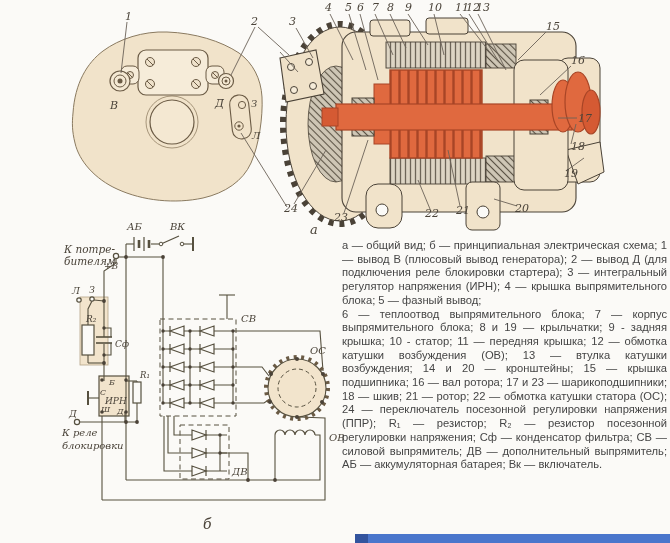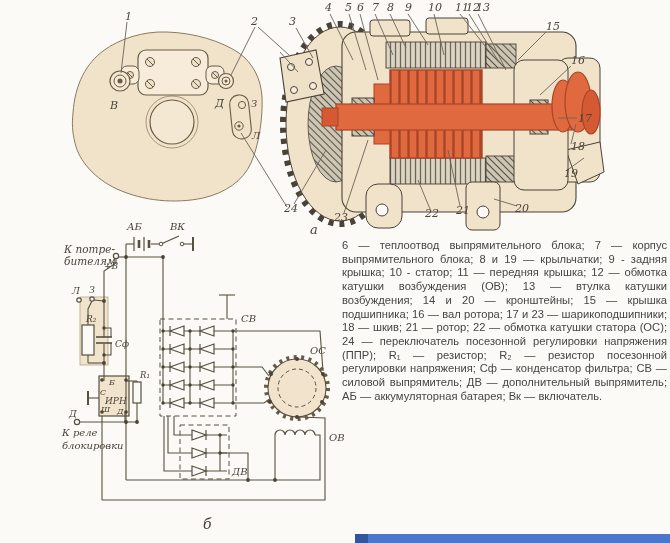--- a/index.html
+++ b/index.html
@@ -384,20 +384,21 @@
     <text x="32" y="223" font-size="10">К реле</text>
     <text x="32" y="236" font-size="10">блокировки</text>
     <text x="211" y="109" font-size="10">СВ</text>
     <text x="280" y="141" font-size="10">ОС</text>
     <text x="202" y="262" font-size="10">ДВ</text>
     <text x="299" y="228" font-size="10">ОВ</text>
     <text x="173" y="316" font-size="14">б</text>
   </svg>
 
   <div id="caption">
+    <p>а — общий вид; б — принципиальная электрическая схема; 1 — вывод В (плюсовый вывод генератора); 2 — вывод Д (для подключения реле блокировки стартера); 3 — интегральный регулятор напряжения (ИРН); 4 — крышка выпрямительного блока; 5 — фазный вывод;</p>
     <p>6 — теплоотвод выпрямительного блока; 7 — корпус выпрямительного блока; 8 и 19 — крыльчатки; 9 - задняя крышка; 10 - статор; 11 — передняя крышка; 12 — обмотка катушки возбуждения (ОВ); 13 — втулка катушки возбуждения; 14 и 20 — кронштейны; 15 — крышка подшипника; 16 — вал ротора; 17 и 23 — шарикоподшипники; 18 — шкив; 21 — ротор; 22 — обмотка катушки статора (ОС); 24 — переключатель посезонной регулировки напряжения (ППР); R₁ — резистор; R₂ — резистор посезонной регулировки напряжения; Сф — конденсатор фильтра; СВ — силовой выпрямитель; ДВ — дополнительный выпрямитель; АБ — аккумуляторная батарея; Вк — включатель.</p>
   </div>
 
   <div id="bluebar">
     <div class="sq"></div>
   </div>
 
 </div>
 
 </body></html>

